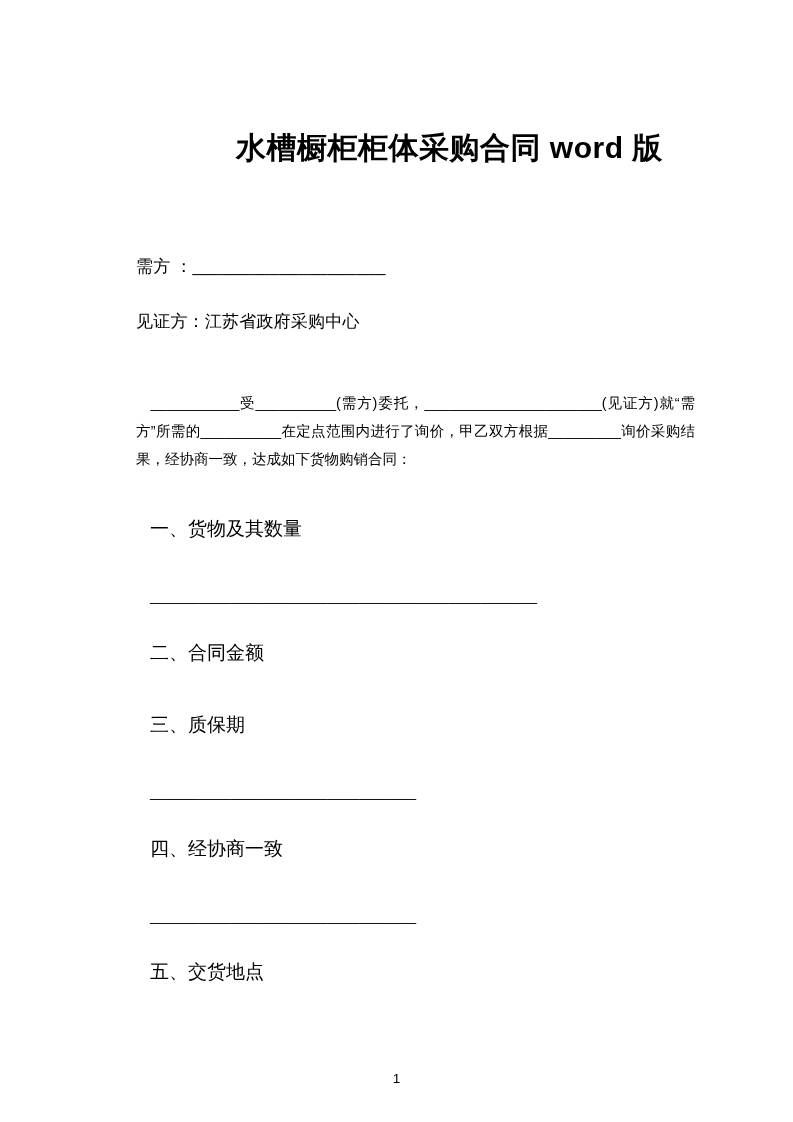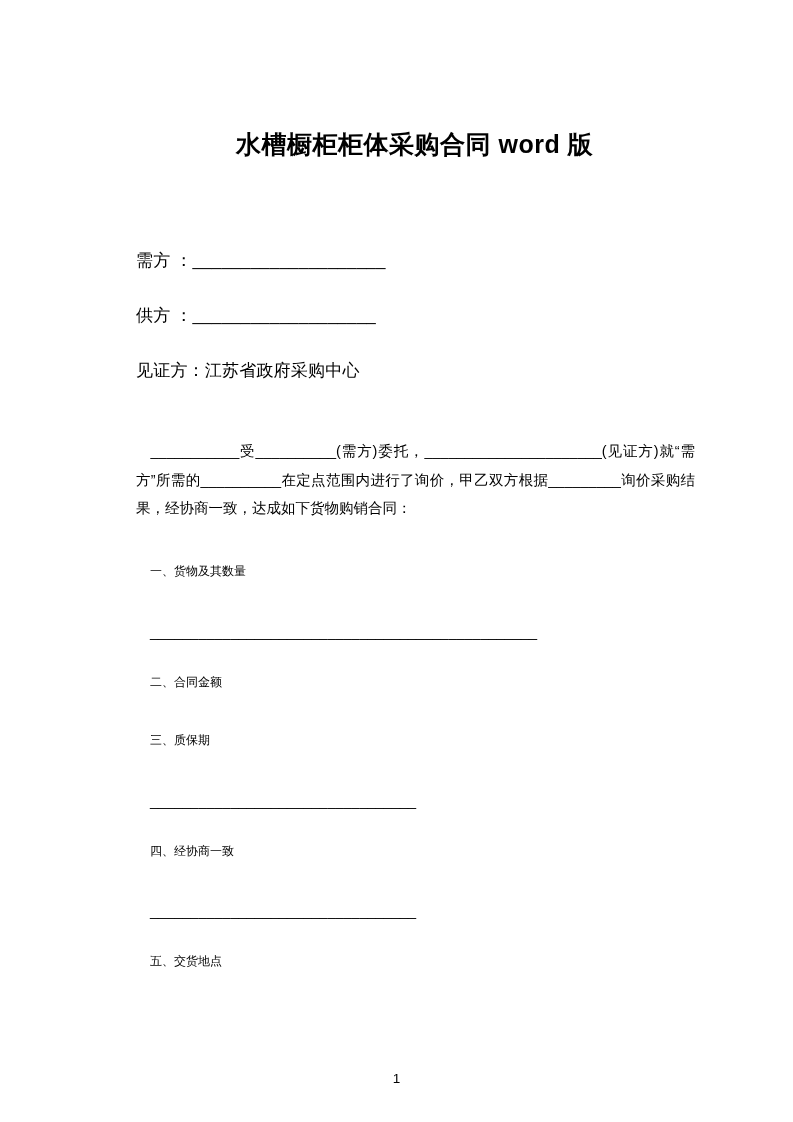--- a/index.html
+++ b/index.html
@@ -18,21 +18,21 @@
   .page {
     position: relative;
     width: 793px;
     height: 1122px;
     box-sizing: border-box;
     padding: 0 96px;
   }
   .doc-title {
     margin: 0;
     padding-top: 128px;
-    font-size: 25px;
+    font-size: 30px;
     font-weight: bold;
     line-height: 1.3;
     letter-spacing: 0.5px;
     text-align: left;
     padding-left: 140px;
   }
   .body-block {
     margin-top: 84px;
     padding-left: 40px;
   }
@@ -50,21 +50,21 @@
     line-height: 1.95;
     margin: 0 0 24px 0;
     text-align: justify;
     text-indent: 0;
     padding-right: 2px;
   }
   .para .indent {
     display: inline-block;
   }
   .section-head {
-    font-size: 12px;
+    font-size: 19px;
     line-height: 1.9;
     margin: 0 0 22px 0;
     padding-left: 14px;
   }
   .blank-rule {
     font-size: 14.5px;
     line-height: 1.9;
     margin: 0 0 24px 0;
     padding-left: 14px;
     white-space: nowrap;
@@ -89,23 +89,20 @@
 <div class="page">
 
   <h1 class="doc-title">水槽橱柜柜体采购合同 word 版</h1>
 
   <div class="body-block">
 
     <p class="line">
       <span>需方  ：</span><span class="u">____________________</span>
     </p>
 
-    <p class="line">
-      <span>供方  ：</span><span class="u">___________________</span>
-    </p>
 
     <p class="line tight">
       <span>见证方：</span><span>江苏省政府采购中心</span>
     </p>
 
     <div class="gap-lg"></div>
 
     <p class="para">
       <span class="indent">　</span><span>___________受__________(需方)委托，______________________(见证方)就“需方”所需的__________在定点范围内进行了询价，甲乙双方根据_________询价采购结果，经协商一致，达成如下货物购销合同：</span>
     </p>

